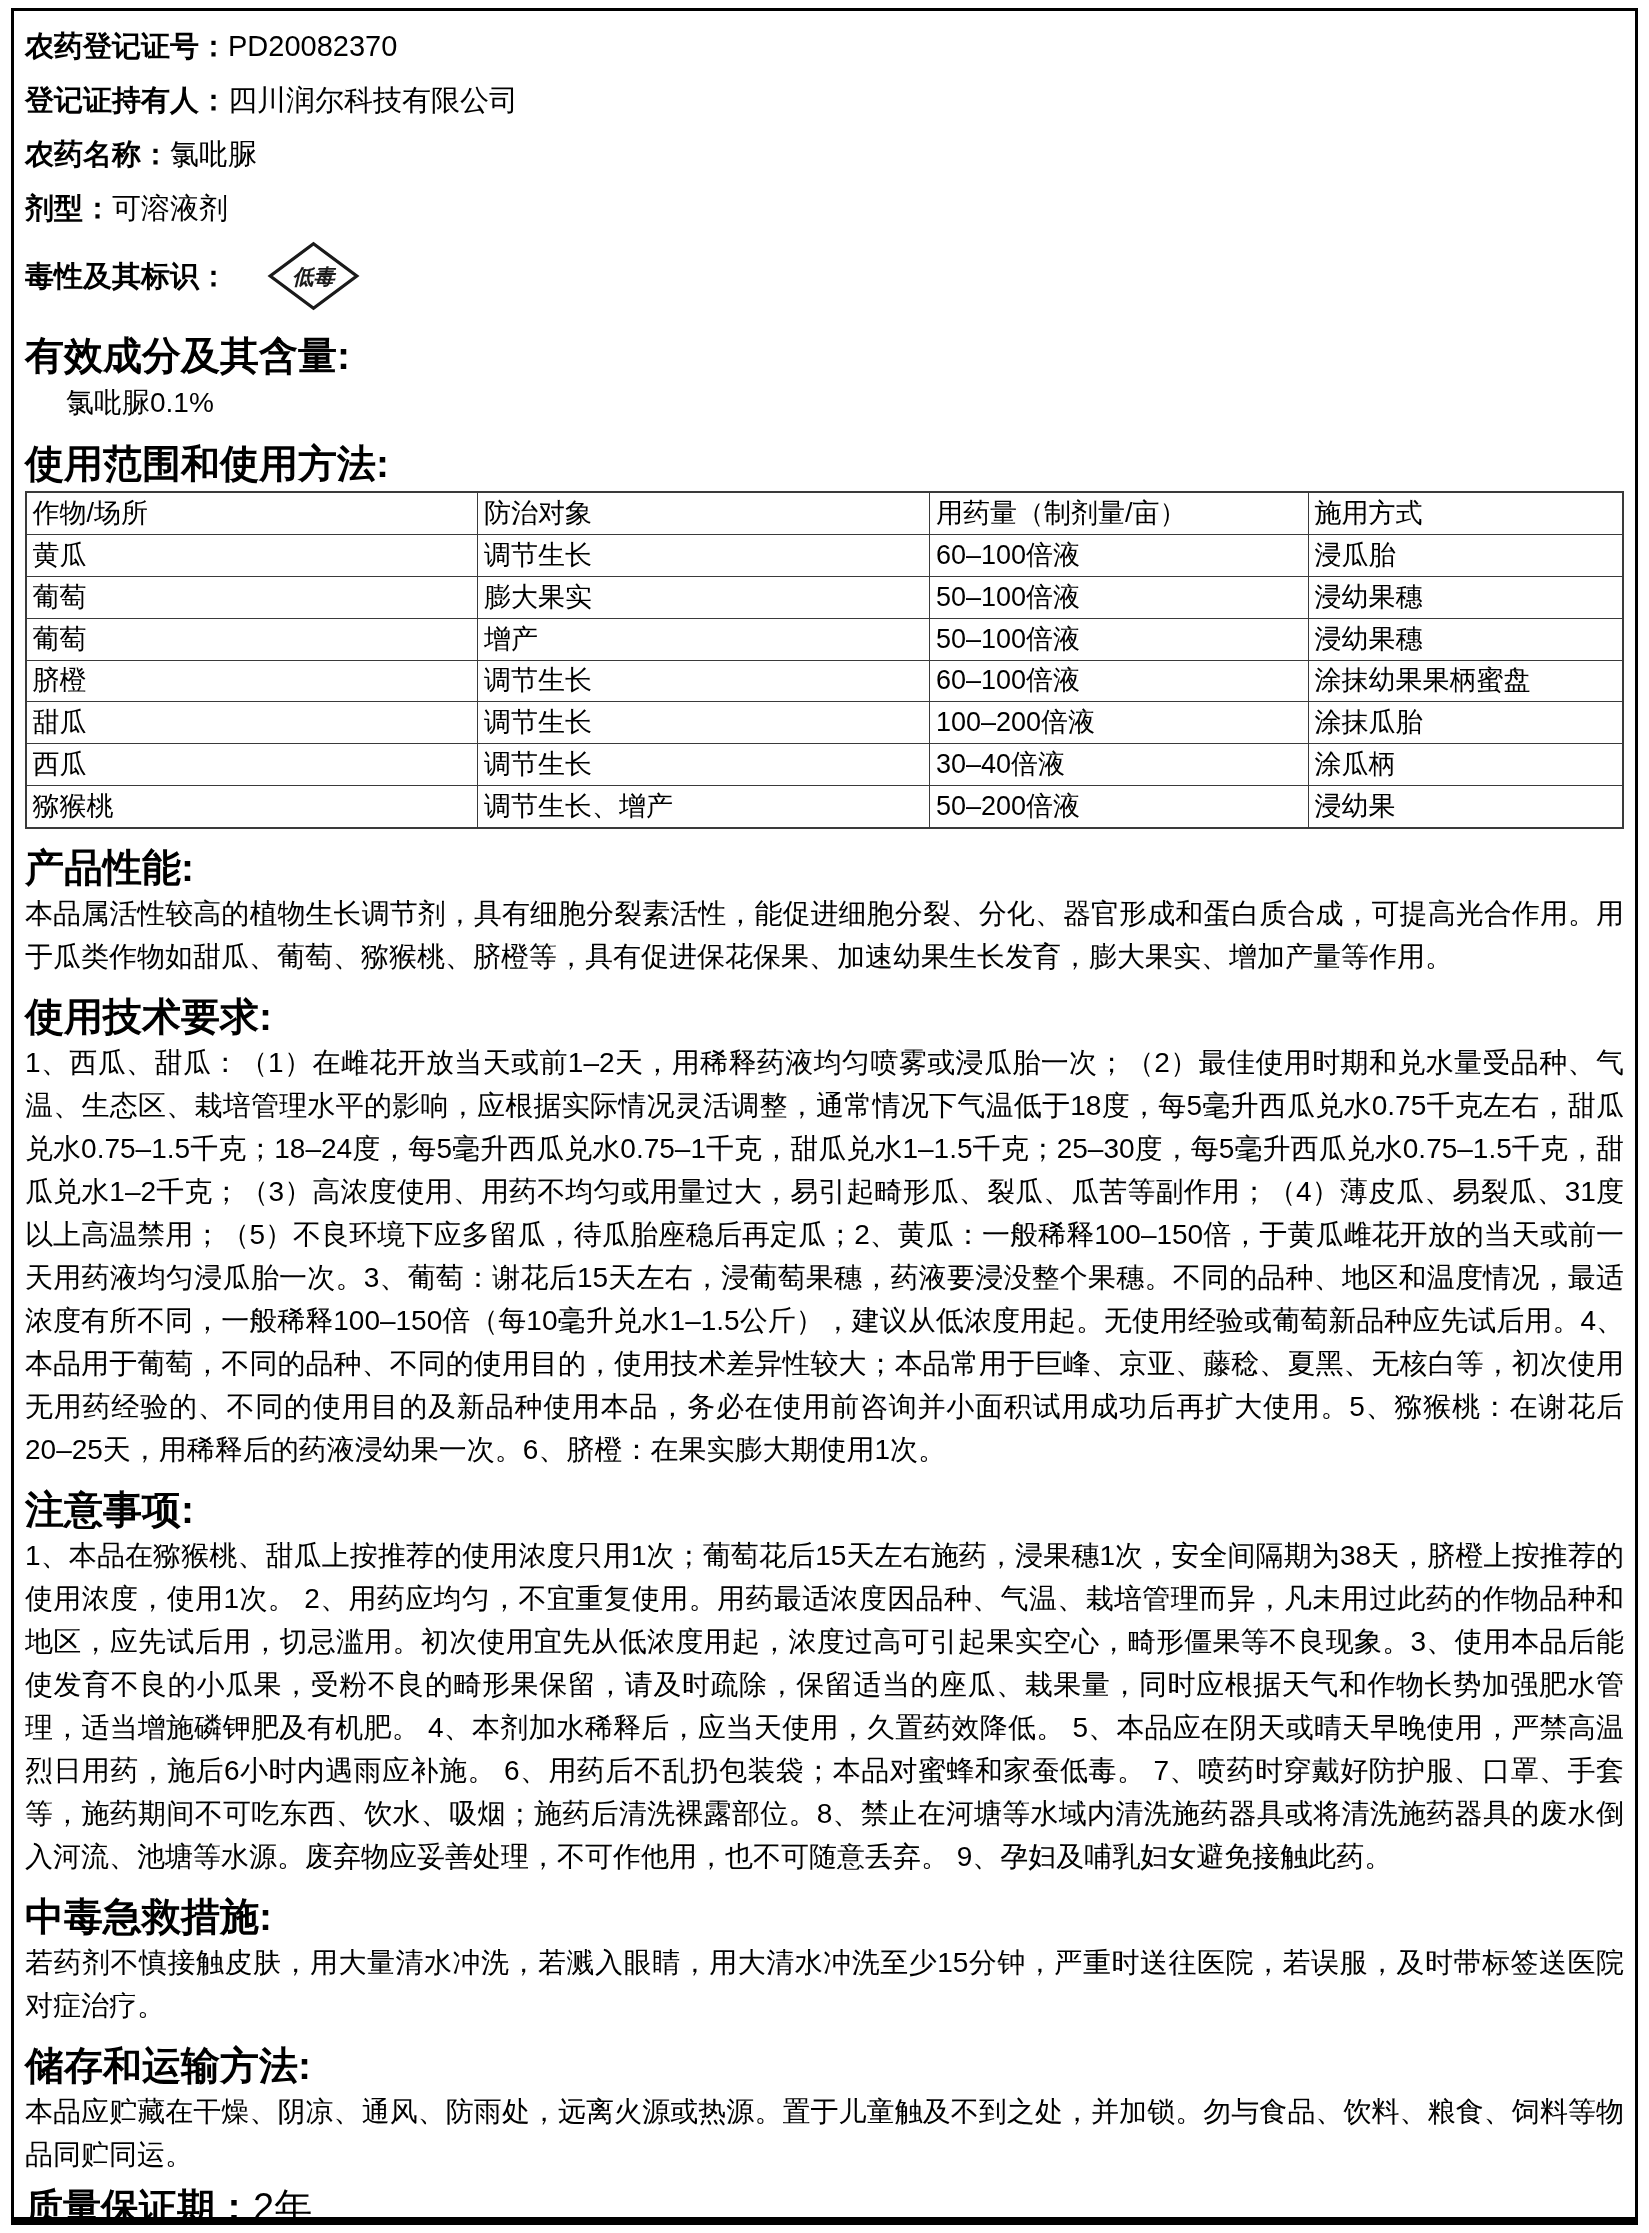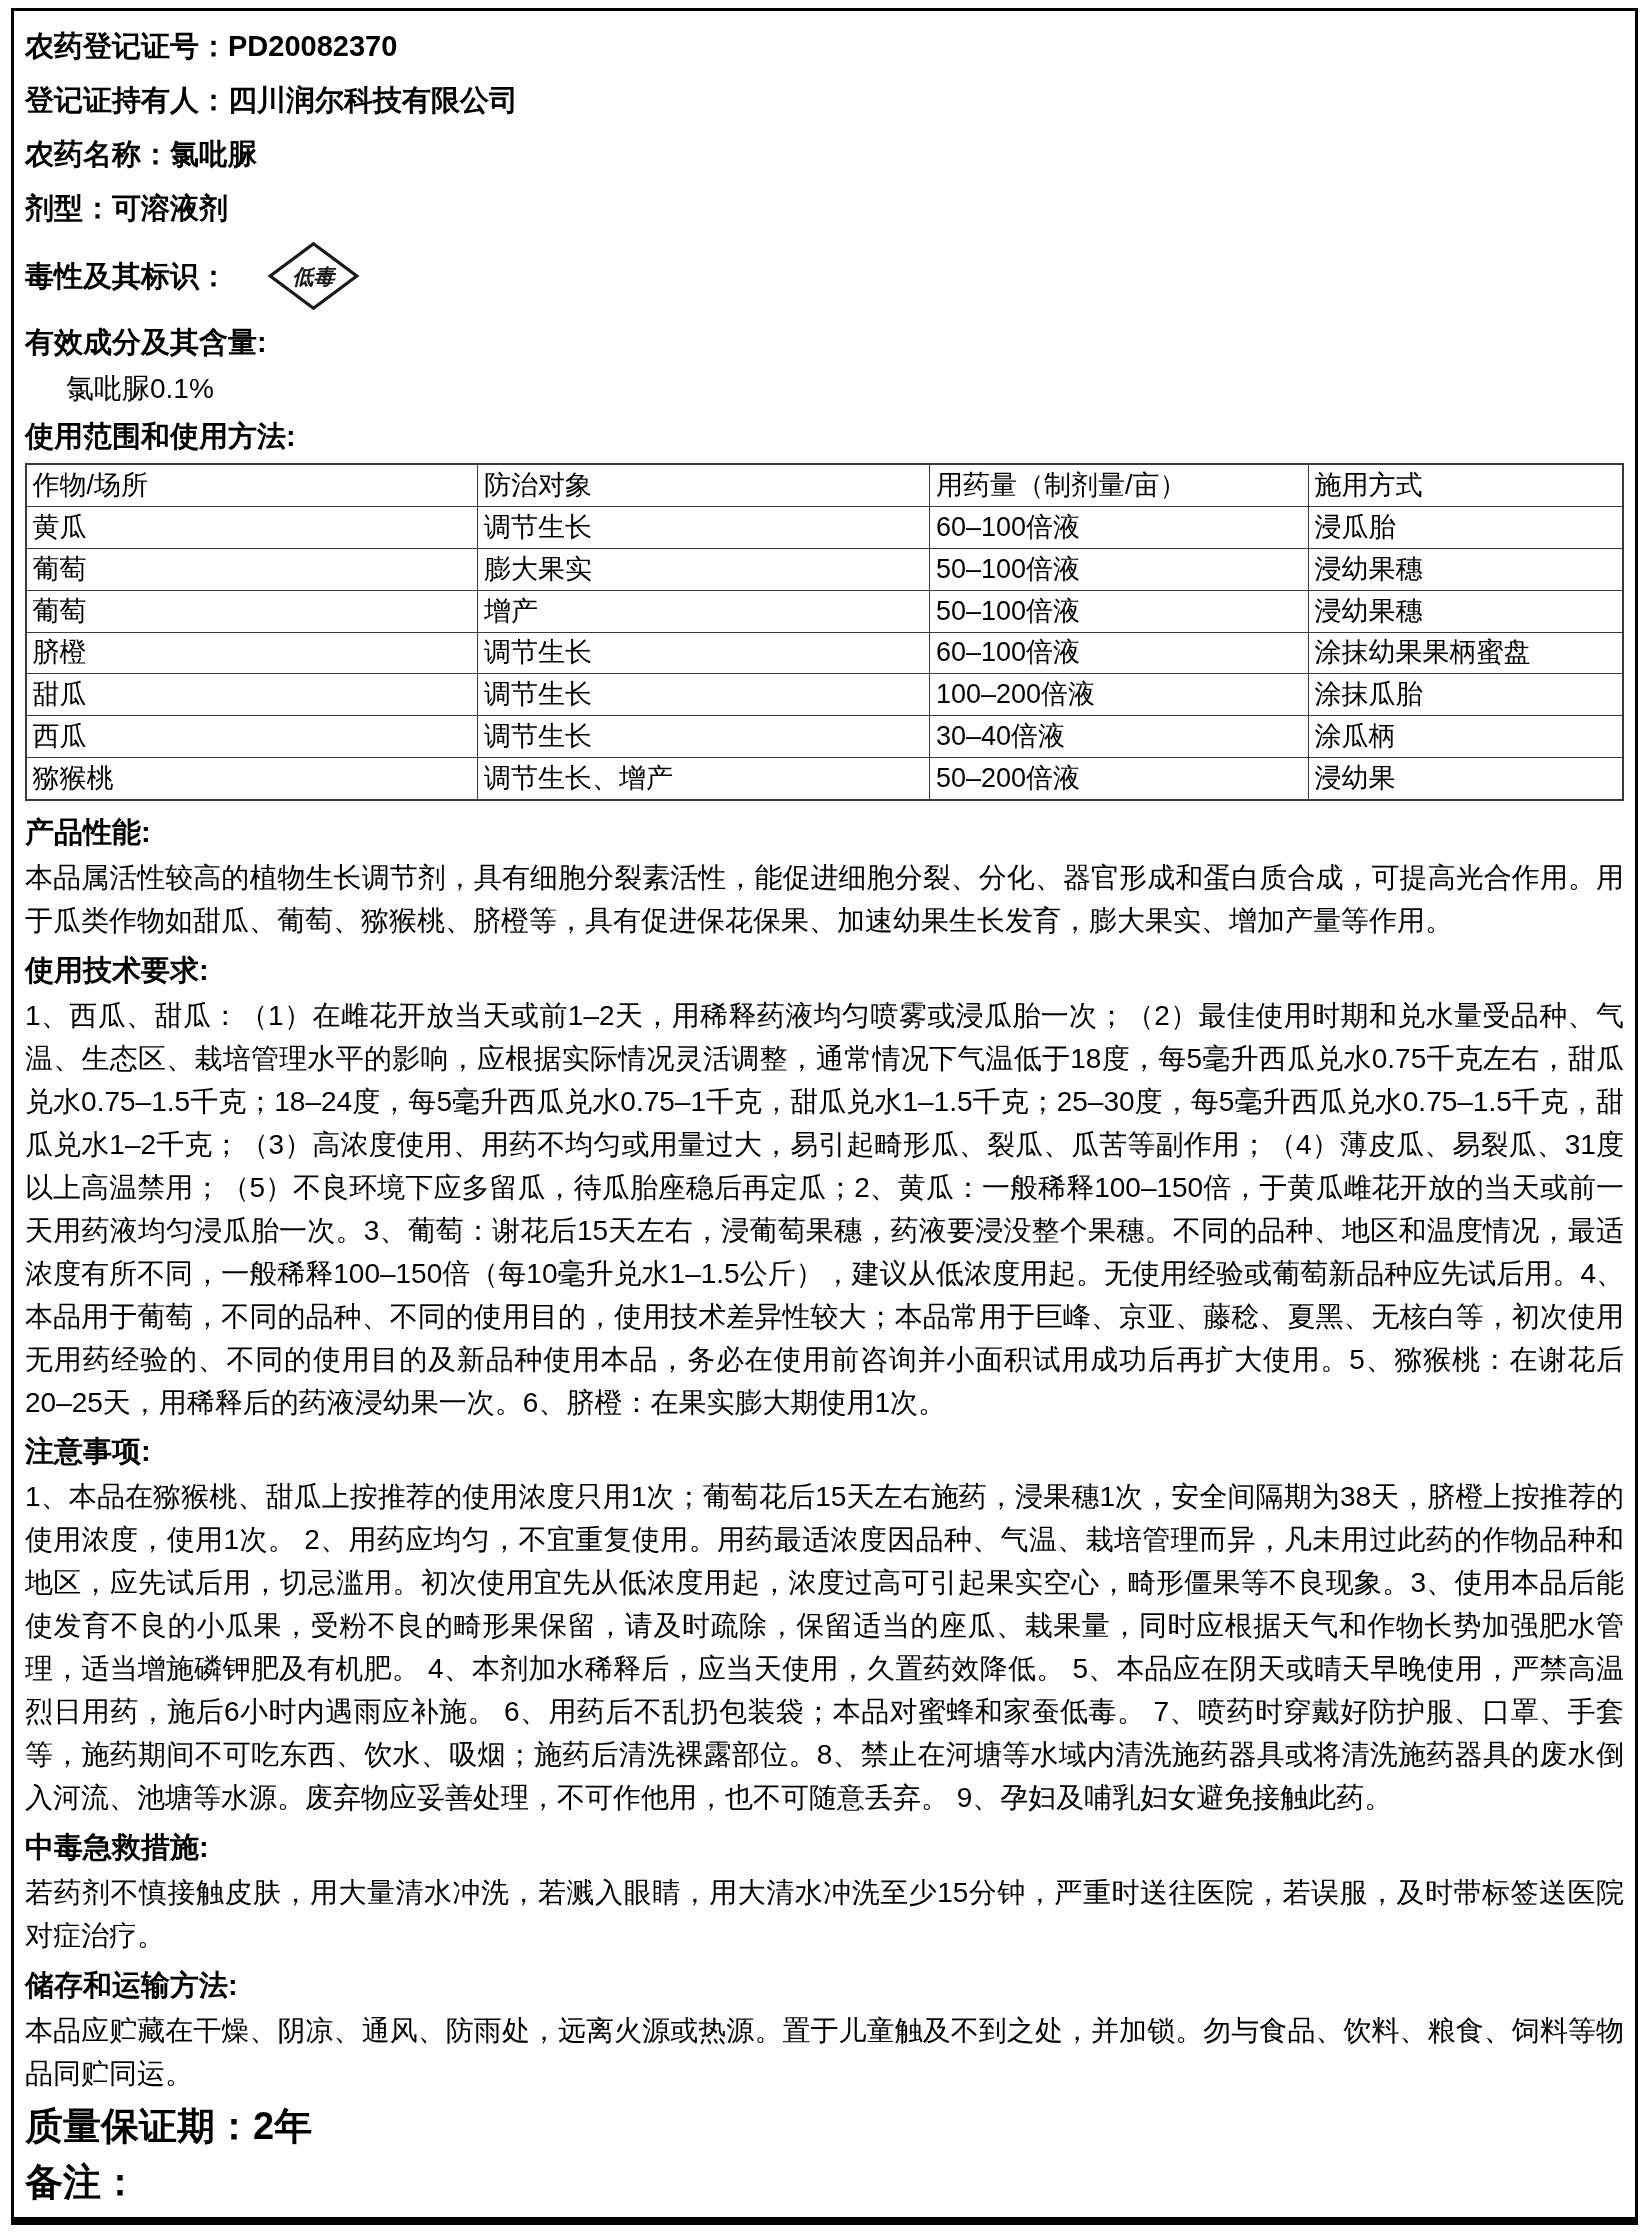--- a/index.html
+++ b/index.html
@@ -19,32 +19,32 @@
     border-bottom-width: 8.3px;
     padding: 7.4px 11px 5.6px 11px;
     overflow: hidden;
   }
   .field-line {
     font-size: 29px;
     line-height: 54px;
     white-space: nowrap;
   }
   .lbl { font-weight: bold; }
-  .val { font-weight: bold; margin-top: 14px; }
+  .val { font-weight: normal; margin-top: 14px; }
   .tox-line {
     display: flex;
     align-items: center;
     height: 82px;
   }
   .tox-badge { margin-left: 39px; display: block; }
   .sec-heading {
-    font-size: 29px;
+    font-size: 39px;
     font-weight: bold;
     line-height: 48px;
-    margin-top: 1px;
+    margin-top: 15px;
   }
   .ingredient-value {
     font-size: 28px;
     line-height: 45px;
     padding-left: 41px;
   }
   table.usage {
     width: 100%;
     border-collapse: collapse;
     table-layout: fixed;

